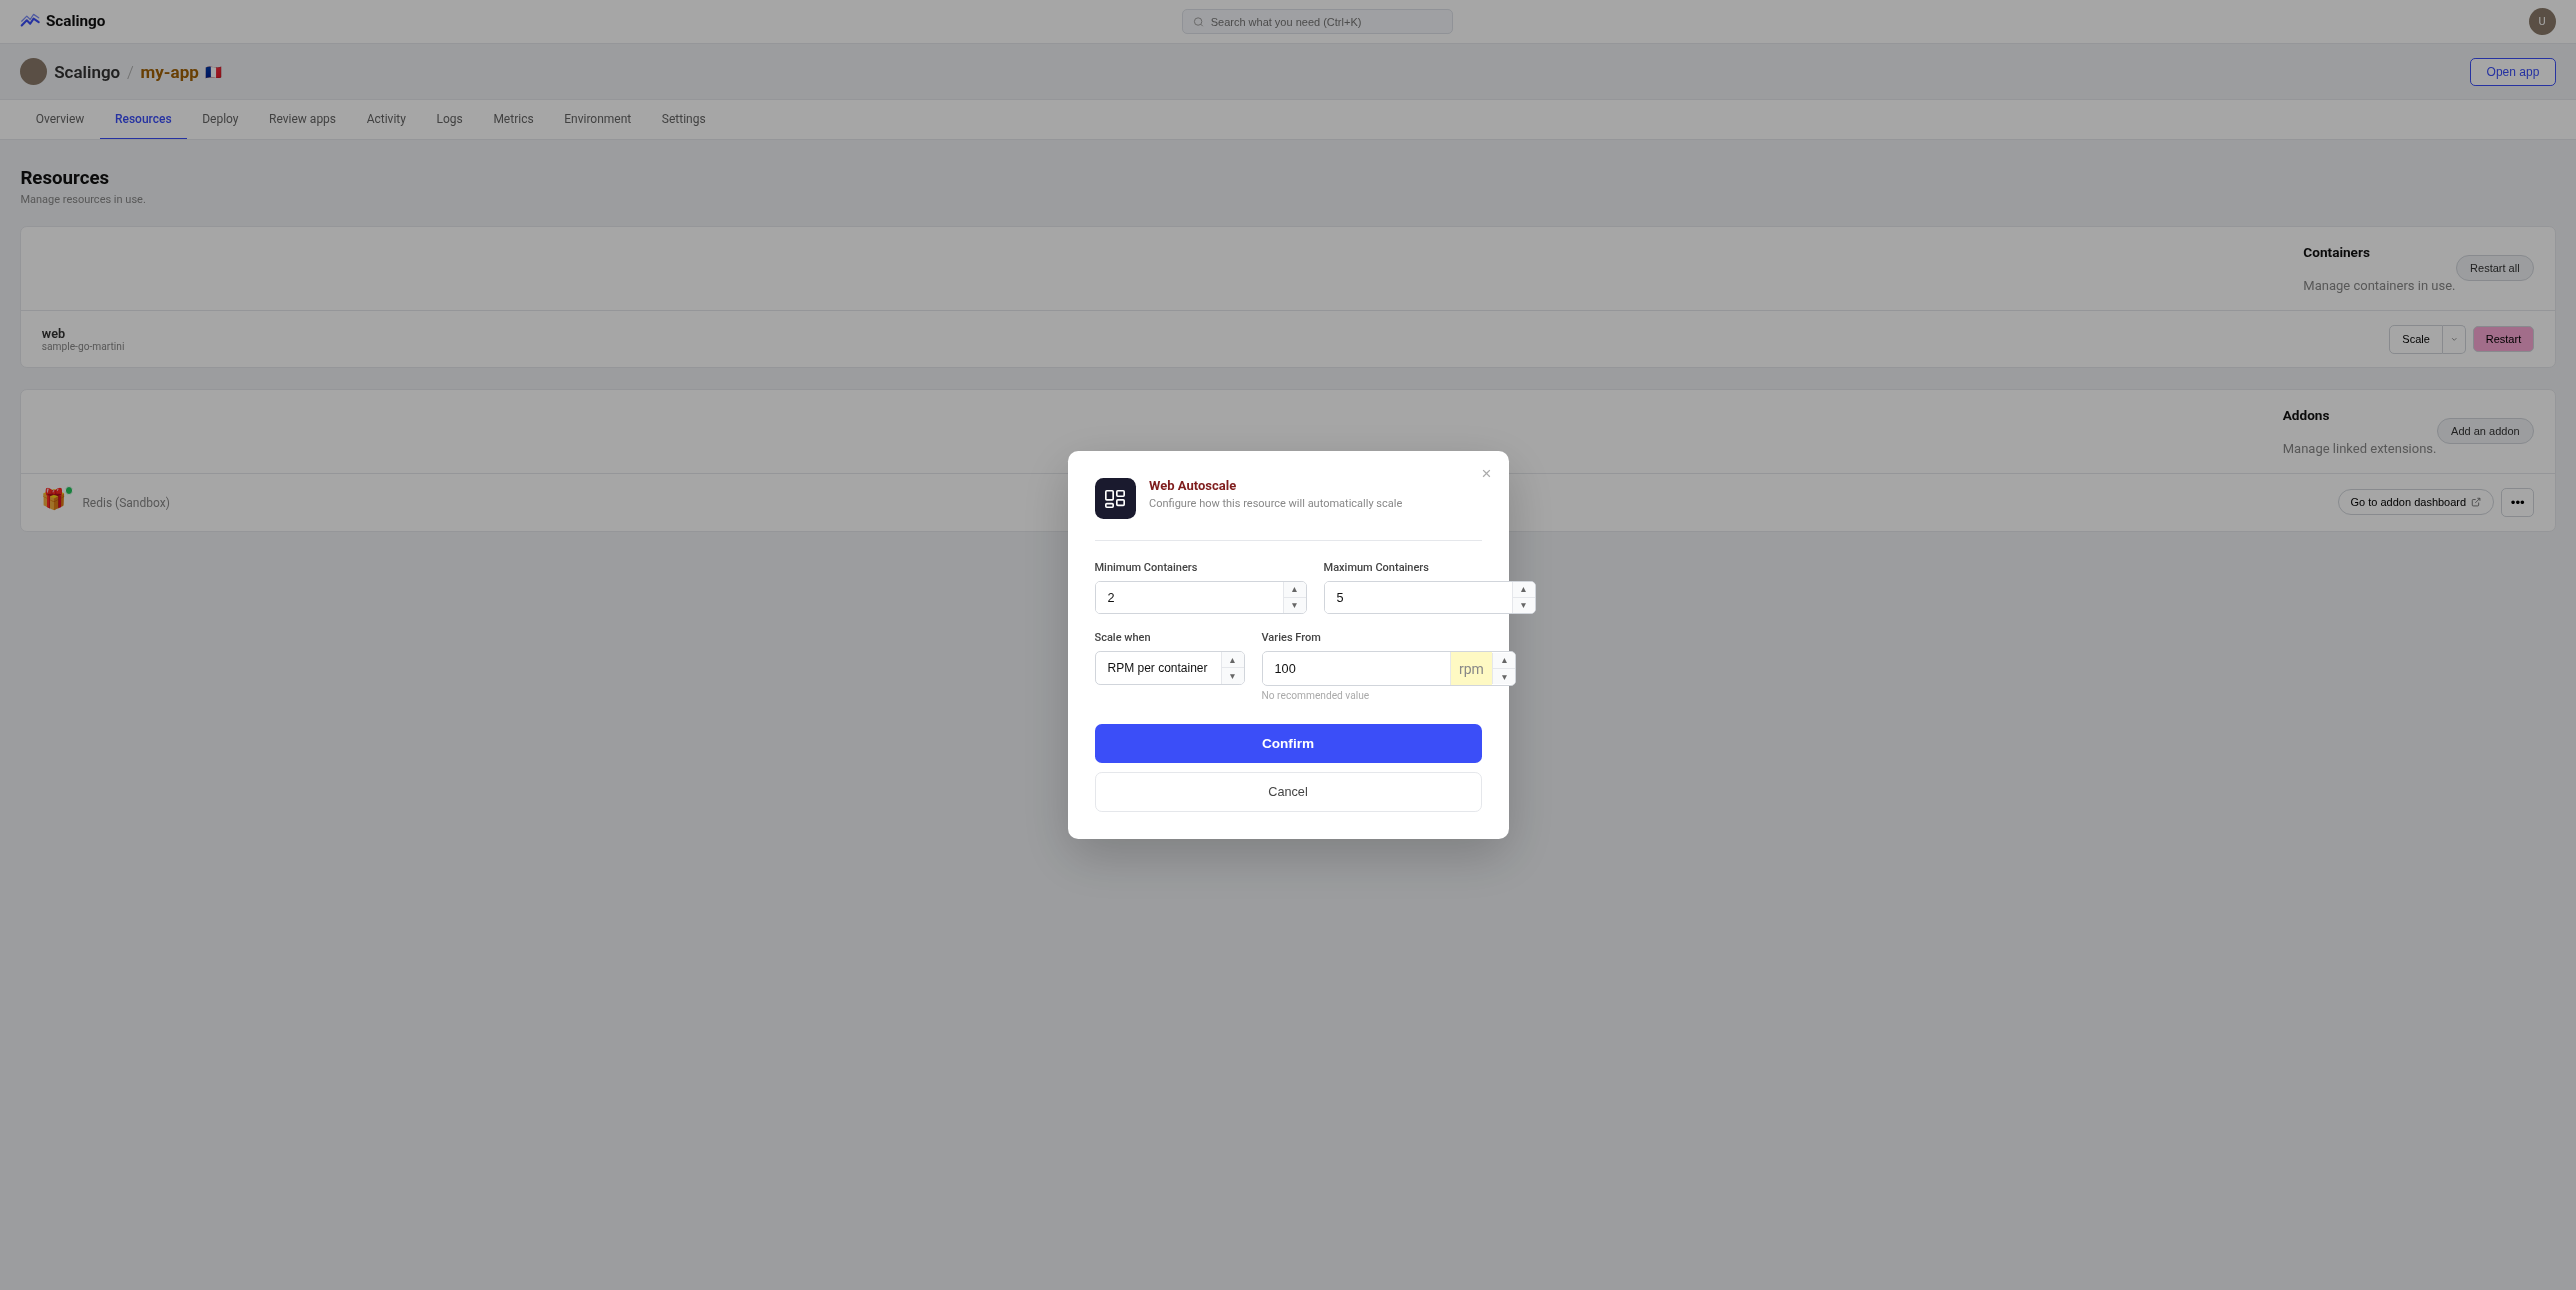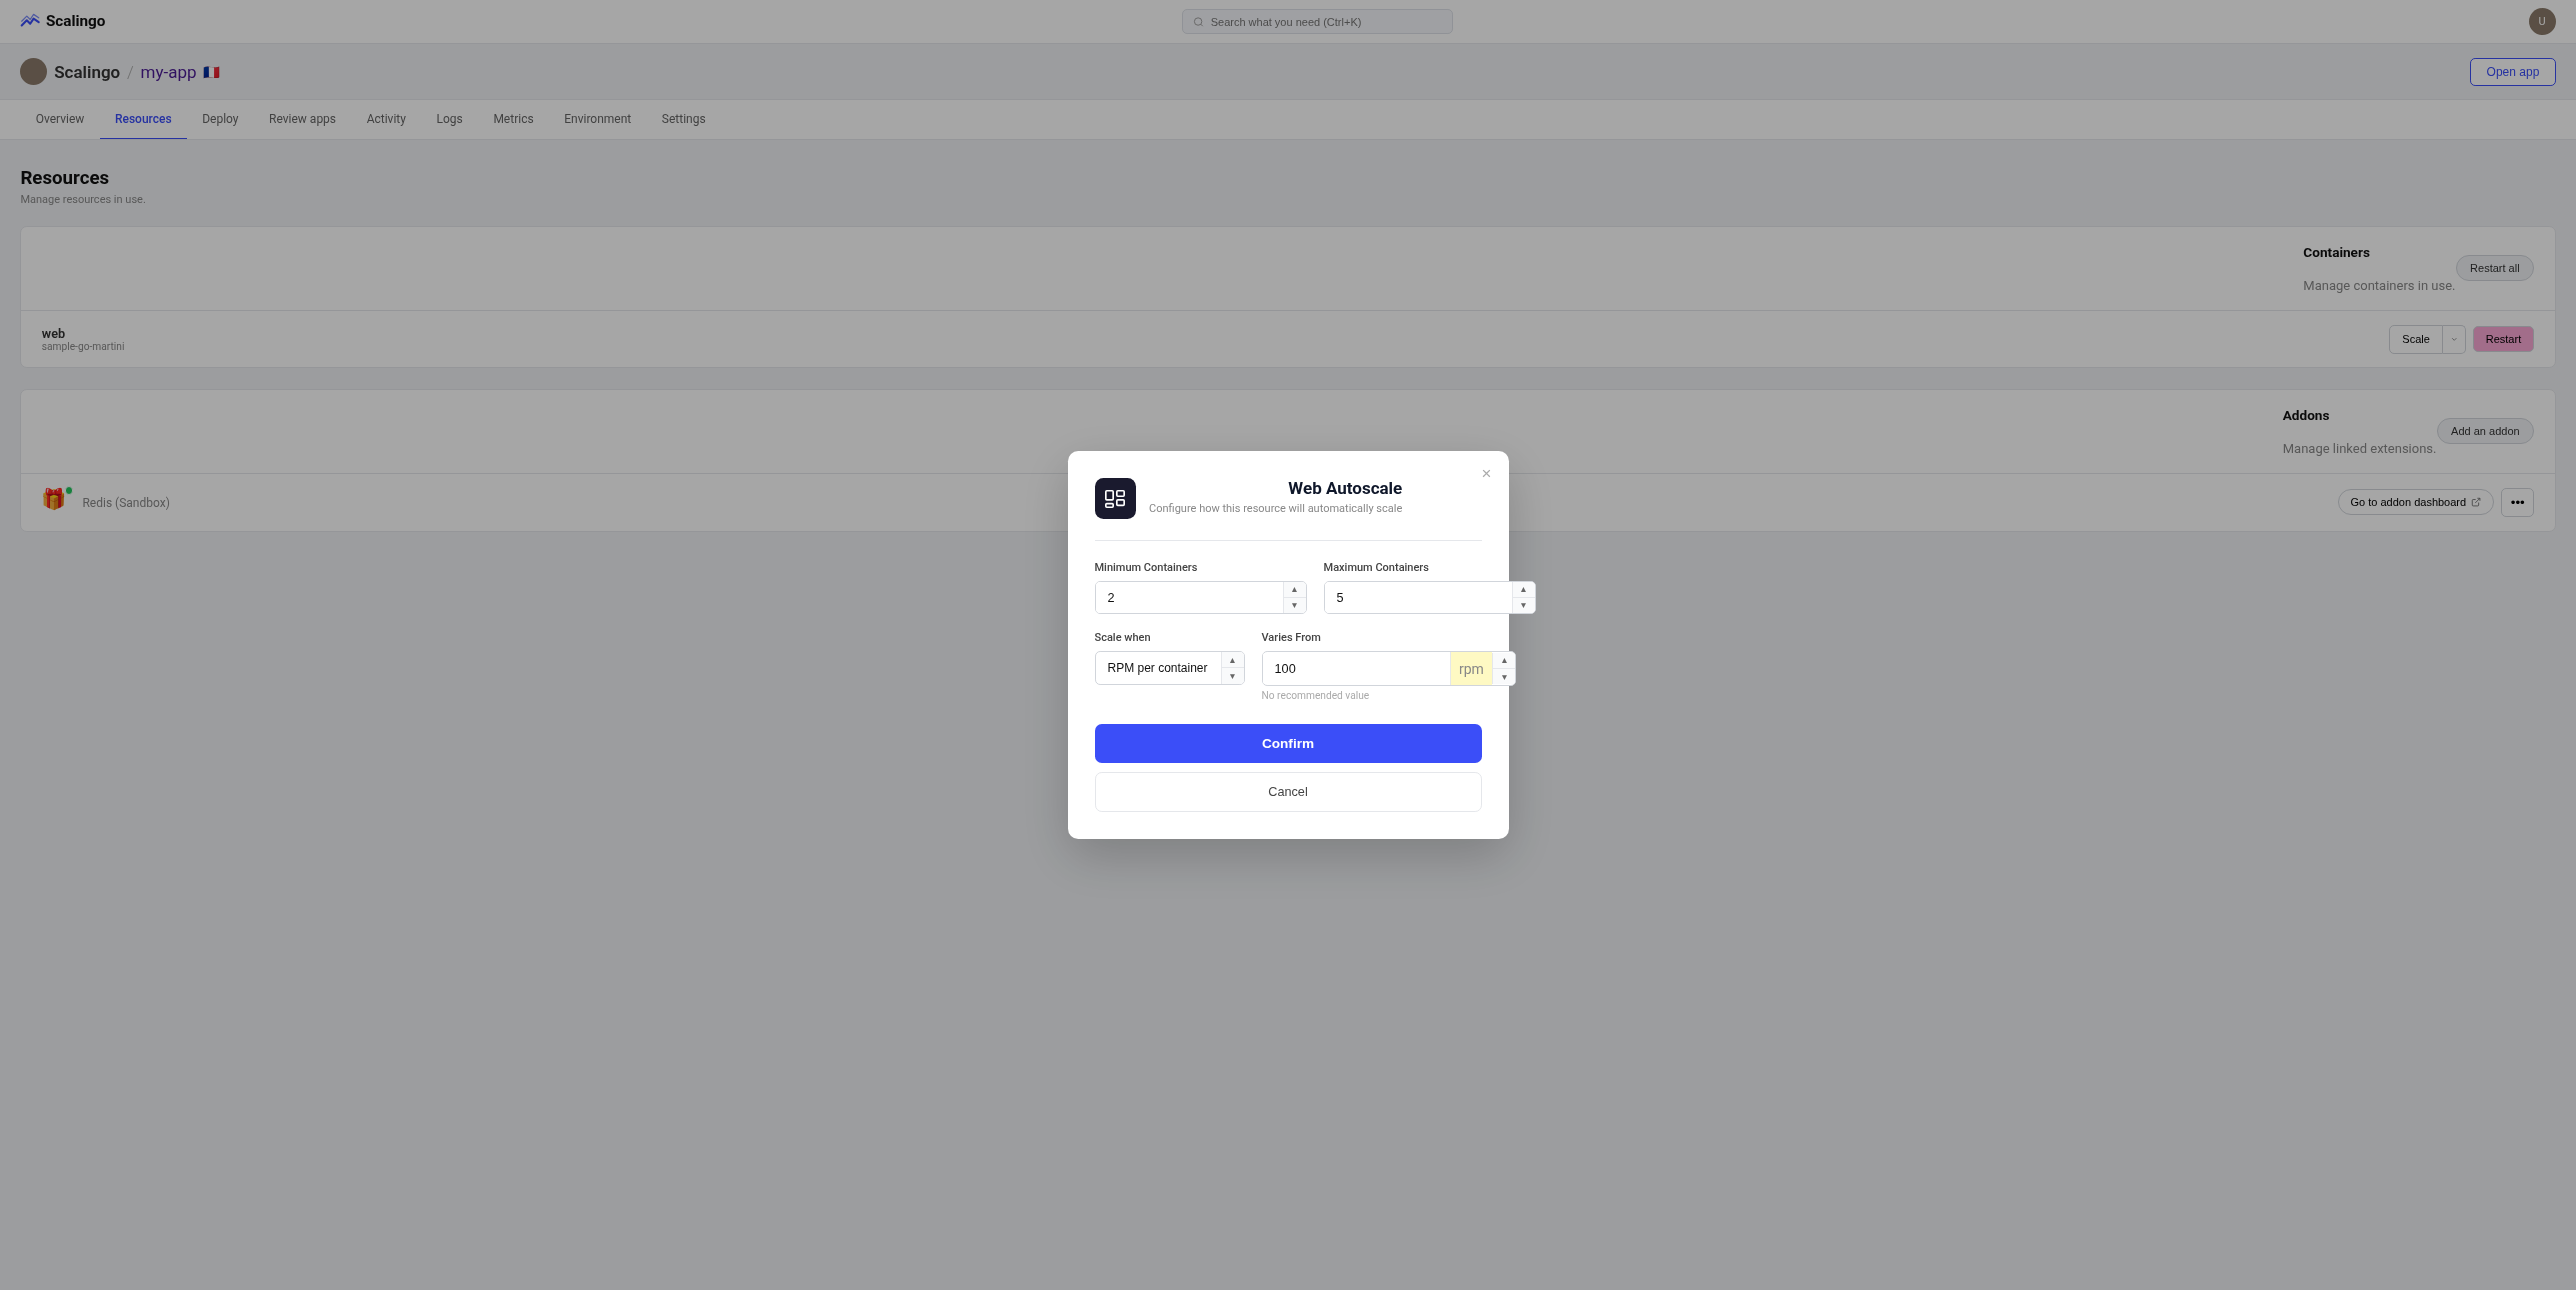--- a/index.html
+++ b/index.html
@@ -83,22 +83,22 @@
       width: 27px;
       height: 27px;
       border-radius: 50%;
       background: #8a7a6a;
     }
     .breadcrumb-sep {
       color: #aaa;
       font-weight: 300;
     }
     .app-name {
-      font-weight: 400;
-      color: #4c1d95;
+      font-weight: 700;
+      color: #a16207;
     }
     .flag {
       font-size: 13.6px;
     }
     .open-app-btn {
       background: #fff;
       border: 0.8px solid #3b4ef8;
       color: #3b4ef8;
       padding: 6px 15.3px;
       border-radius: 5.1px;
@@ -320,24 +320,23 @@
       background: #1a1a2e;
       border-radius: 8.5px;
       display: flex;
       align-items: center;
       justify-content: center;
       color: #fff;
       font-size: 18.7px;
       flex-shrink: 0;
     }
     .modal-title {
-      font-size: 17px;
+      font-size: 13px;
       font-weight: 700;
-      color: #0f172a;
-      text-align: right;
+      color: #7f1d1d;
     }
     .modal-desc {
       font-size: 11px;
       color: #888;
       margin-top: 3.4px;
     }
 
     .form-row {
       display: flex;
       gap: 17px;

